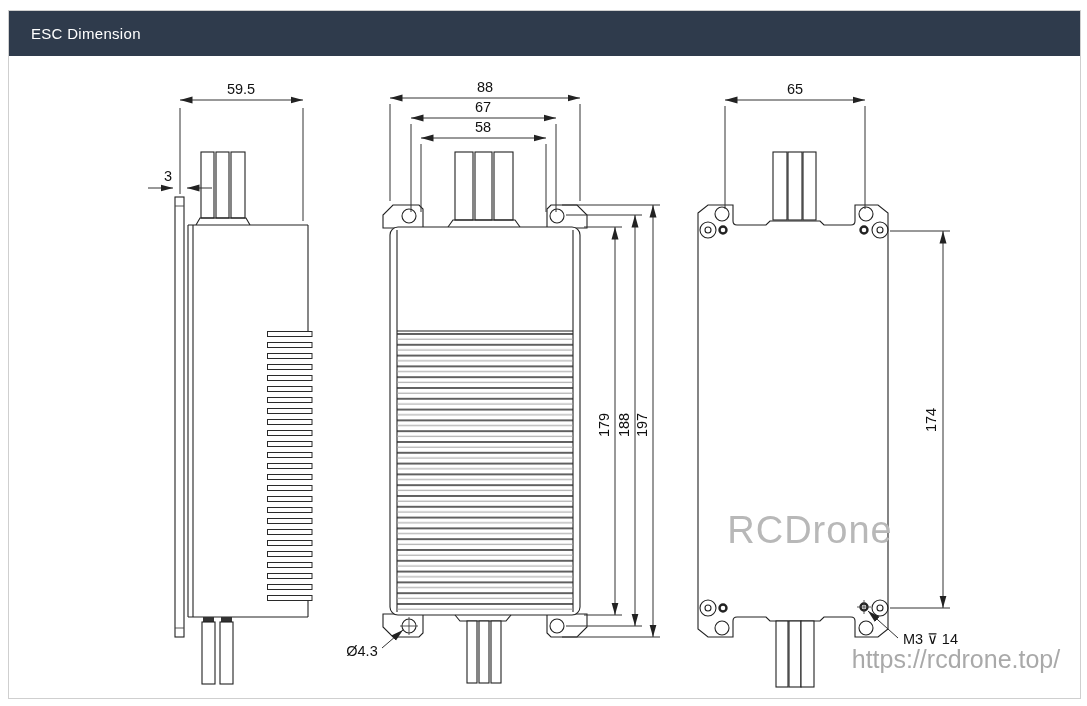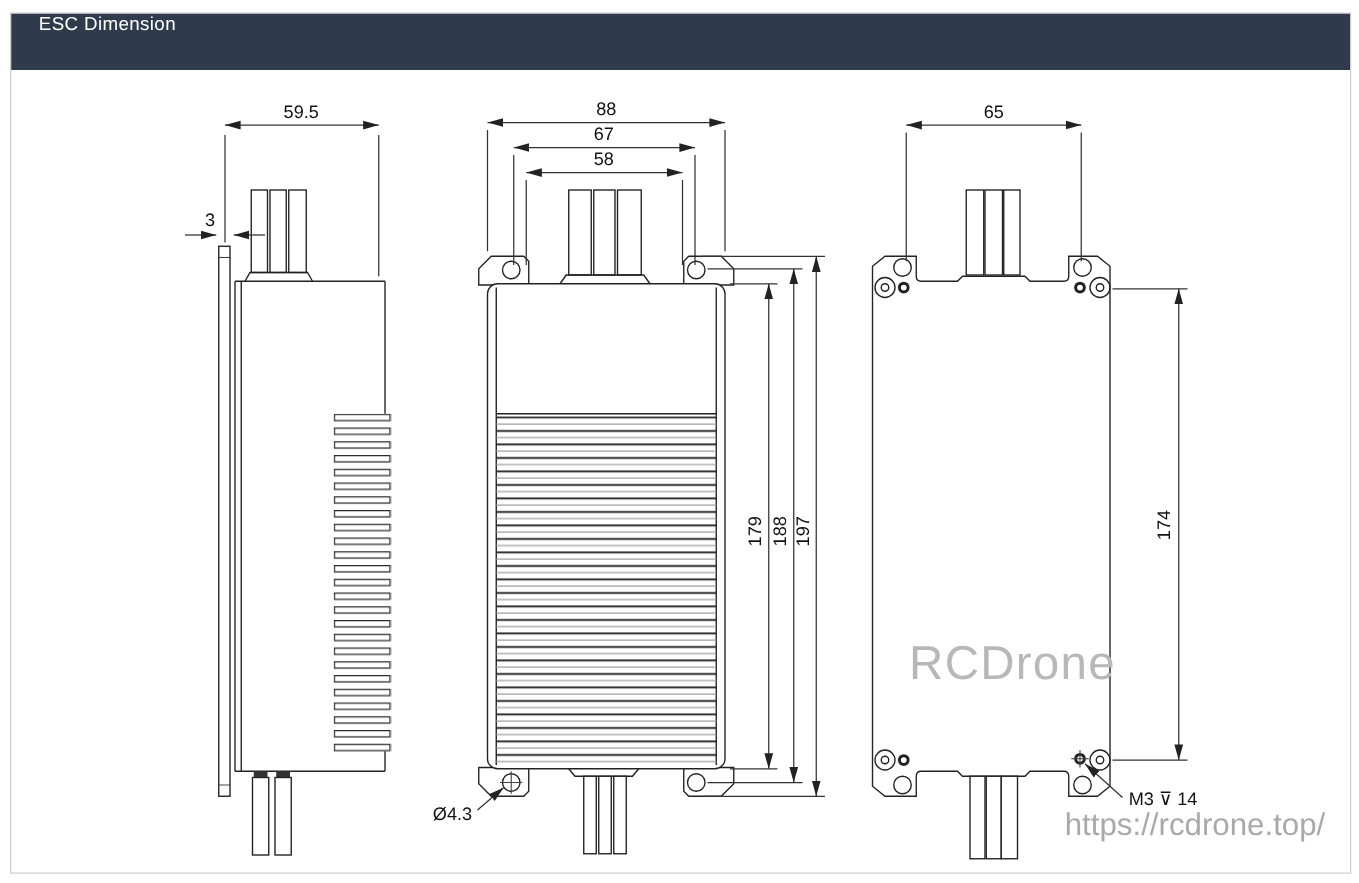--- a/index.html
+++ b/index.html
@@ -1,19 +1,19 @@
 <!DOCTYPE html>
 <html><head>
 <meta charset="utf-8">
 <style>
   html,body{margin:0;padding:0;background:#ffffff;width:1087px;height:706px;
     font-family:"Liberation Sans",sans-serif;}
   .page{position:absolute;left:8px;top:10px;width:1073px;height:689px;
     border:1px solid #cfcfcf;background:#ffffff;box-sizing:border-box;}
-  .header{height:45px;background:#2f3b4c;display:flex;align-items:flex-start;}
+  .header{height:45px;background:#2f3b4c;display:flex;align-items:center;}
   .header .title{color:#ffffff;font-size:15px;padding-left:22px;letter-spacing:.3px;}
   svg.drawing{position:absolute;left:0;top:0;width:1087px;height:706px;pointer-events:none;}
   svg text{font-family:"Liberation Sans",sans-serif;fill:#111;font-size:14px;}
   text.dim{font-size:14.5px;}
   text.wm-brand{font-size:38px;fill:#b8b8b8;letter-spacing:1px;}
   text.wm-url{font-size:25px;fill:#a9a9a9;}
   .ln{stroke:#222;stroke-width:1.1;fill:none;}
   .thin{stroke:#444;stroke-width:0.9;fill:none;}
   .dimln{stroke:#333;stroke-width:1;fill:none;}
   .white{fill:#ffffff;}

